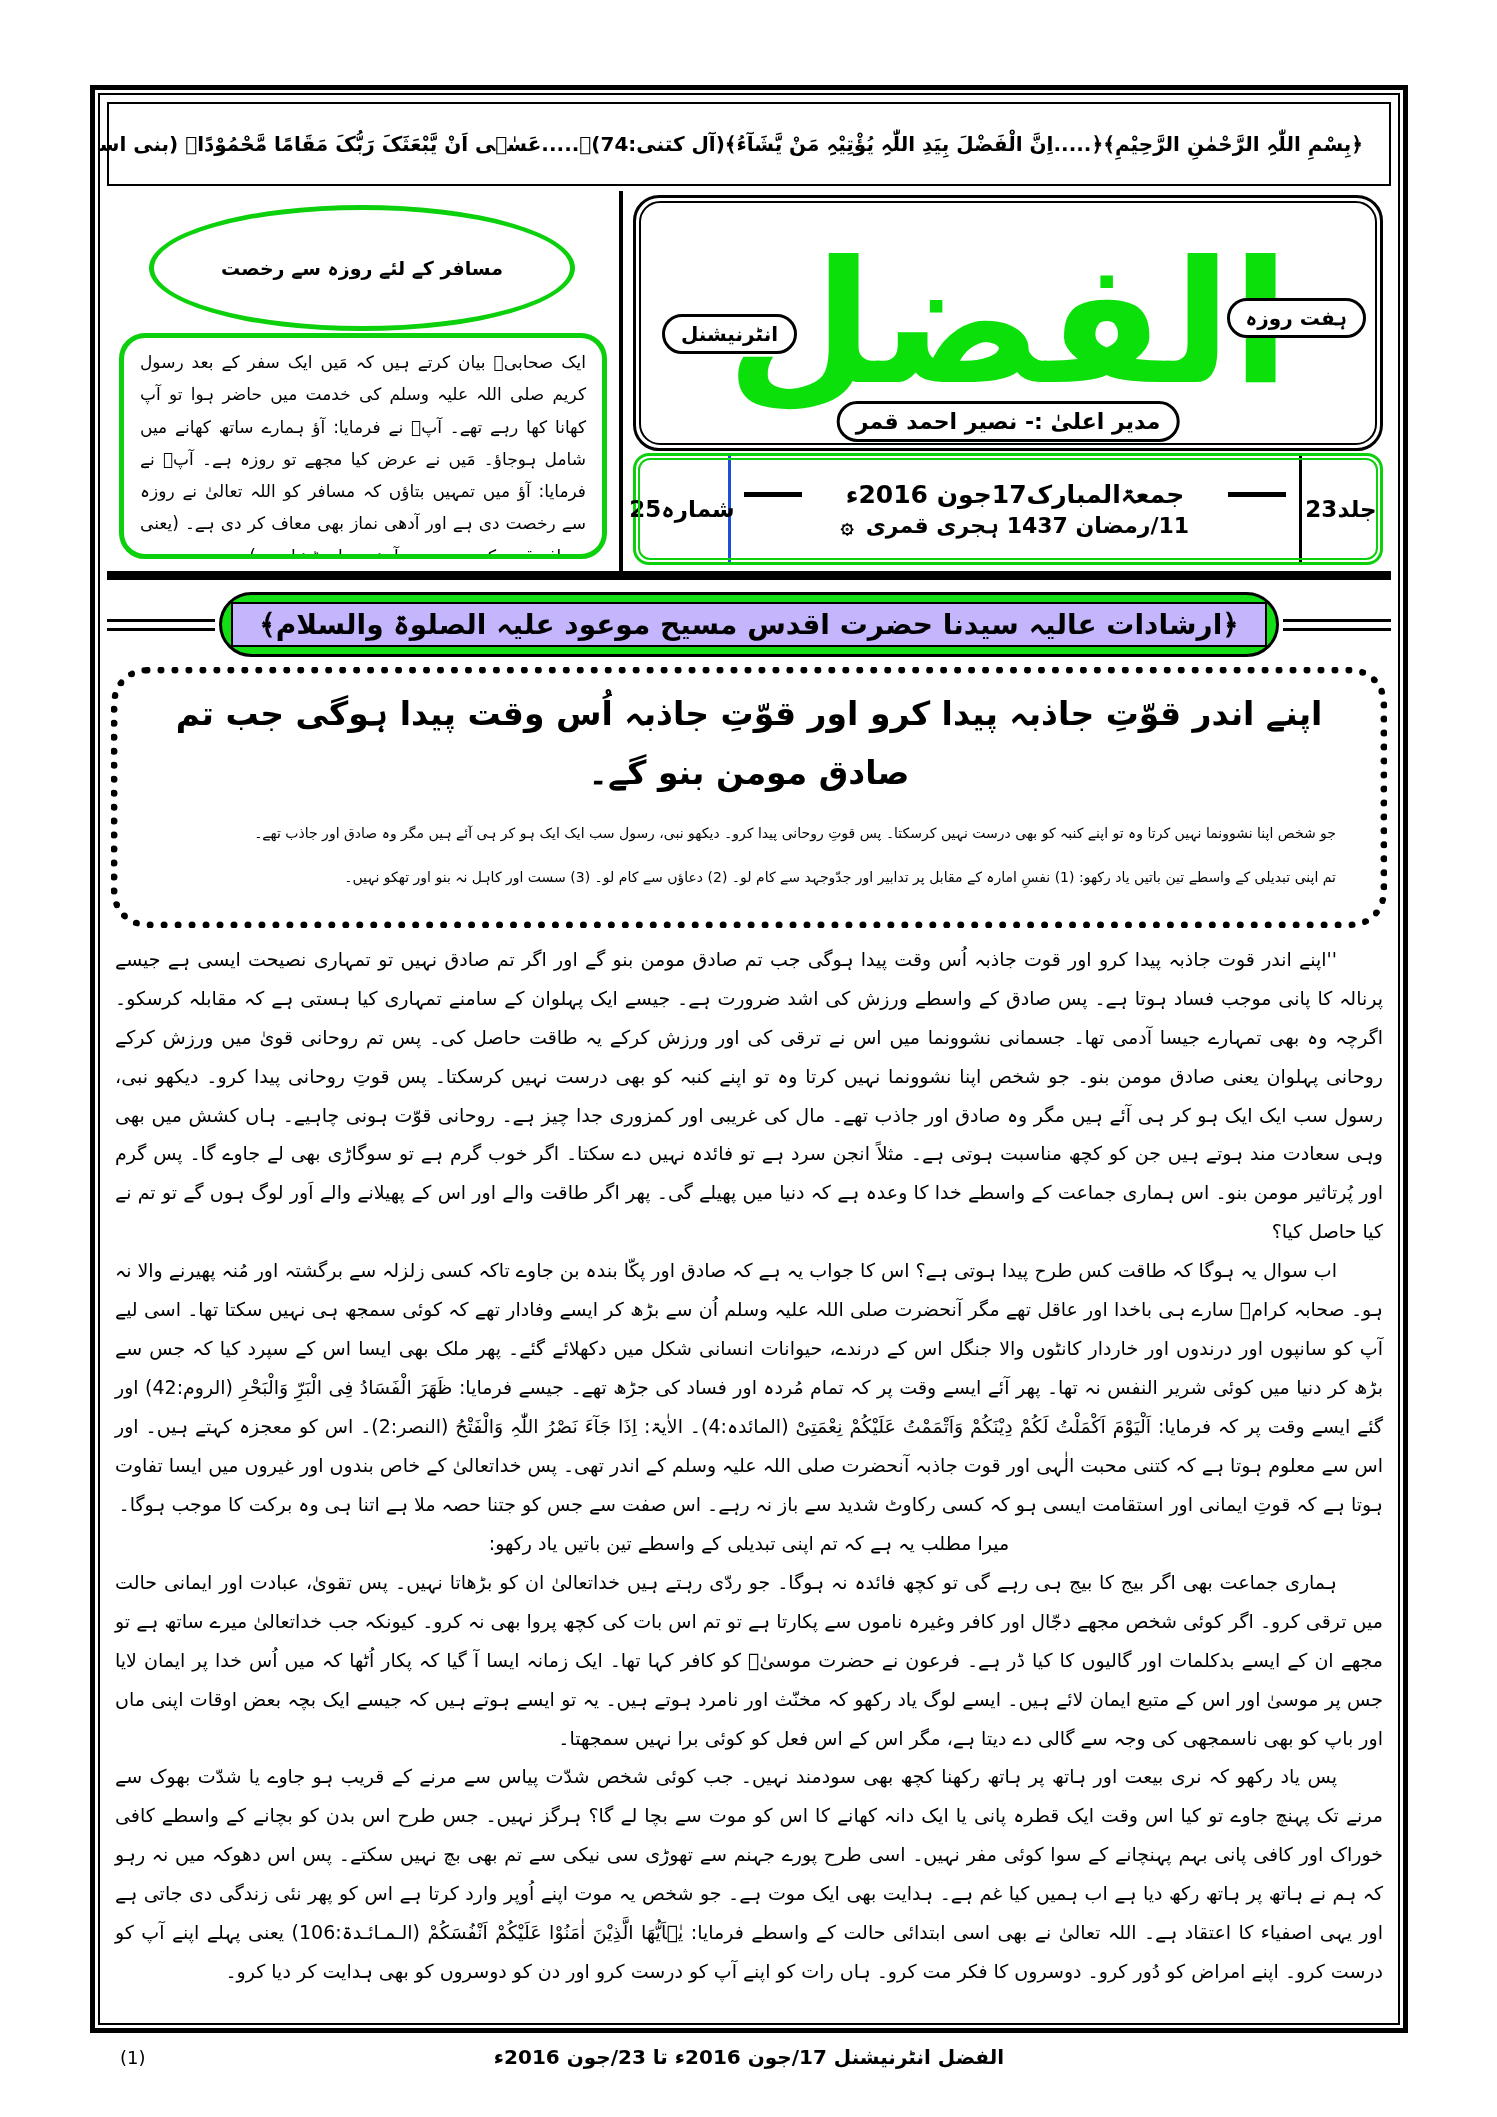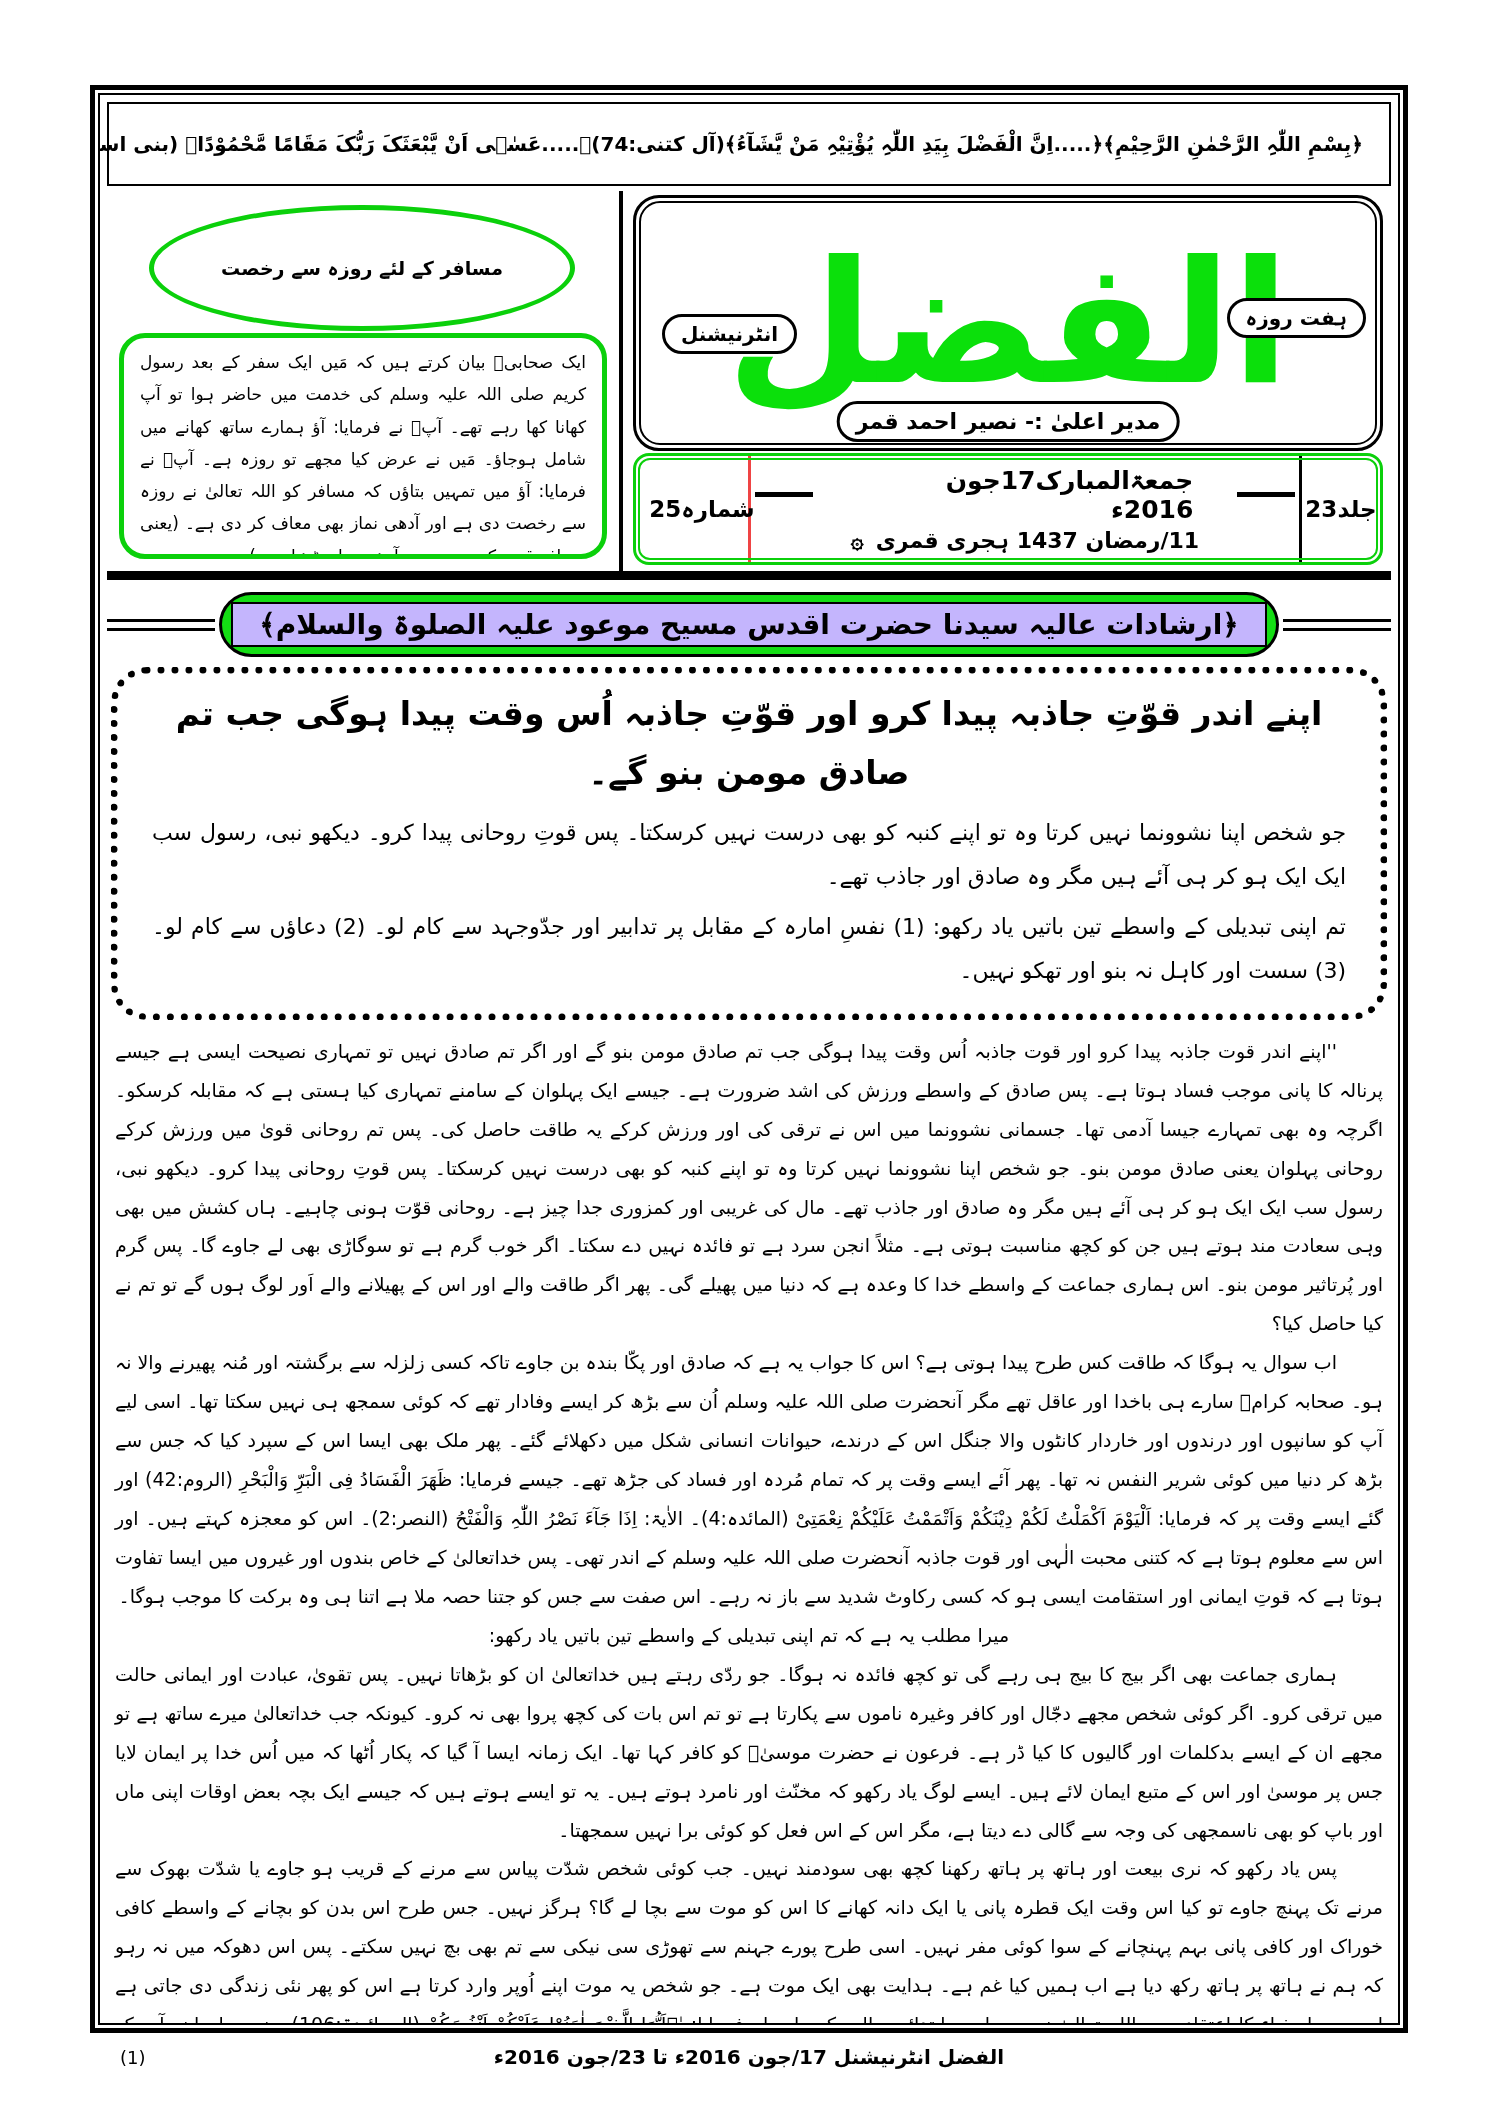--- a/index.html
+++ b/index.html
@@ -23,40 +23,40 @@
   .pill{position:absolute;border:3px solid #000;border-radius:26px;background:#fff;font-weight:bold;font-size:20px;padding:5px 16px;white-space:nowrap;z-index:3;}
   .pill-weekly{top:100px;right:14px;}
   .pill-intl{top:116px;left:26px;}
   .pill-editor{bottom:6px;left:50%;transform:translateX(-50%);font-size:22px;border-radius:30px;}
 
   
   .issue-box{position:absolute;top:262px;right:8px;left:10px;bottom:6px;border:3px solid #0BD00B;border-radius:16px;display:flex;align-items:stretch;}
   .issue-box::after{content:"";position:absolute;inset:2px;border:2px solid #0BD00B;border-radius:12px;pointer-events:none;}
   .issue-cell{display:flex;align-items:center;justify-content:center;font-weight:bold;}
   .issue-vol{width:78px;font-size:23px;border-left:3px solid #000;}
-  .issue-num{width:92px;font-size:23px;border-right:3px solid #ef4444;padding-left:20px;}
+  .issue-num{width:92px;font-size:23px;border-right:3px solid #1d4ed8;}
   .issue-center{flex:1;flex-direction:column;gap:4px;padding:6px 4px;}
   .issue-line1{font-size:25px;display:flex;align-items:center;gap:44px;}
   .dash{display:inline-block;width:58px;height:5px;background:#000;}
   .issue-line2{font-size:22px;display:flex;align-items:center;gap:12px;}
 
   
   .oval{position:absolute;top:14px;right:44px;left:42px;height:116px;border:5px solid #0BD00B;border-radius:50%;display:flex;align-items:center;justify-content:center;font-size:19px;font-weight:bold;text-align:center;}
   .hadith-box{position:absolute;top:142px;right:12px;left:12px;bottom:12px;border:5px solid #0BD00B;border-radius:26px;padding:8px 16px 6px;box-sizing:border-box;font-size:17px;line-height:1.9;text-align:justify;overflow:hidden;}
 
   
   .banner-row{display:flex;align-items:center;justify-content:center;margin:12px 0 8px;}
   .rule-double{height:6px;border-top:3px solid #000;border-bottom:3px solid #000;width:128px;}
   .banner-pill{border:3px solid #000;border-radius:38px;background:#14DE14;padding:7px 9px;margin:0 4px;}
   .banner-pill-inner{border:2px solid #000;background:#c4b5fd;padding:4px 26px;font-weight:bold;font-size:28px;white-space:nowrap;}
 
   
   .lead-box{margin:10px 4px 8px;border:7px dotted #000;border-radius:36px;padding:10px 28px 14px;}
   .lead-heading{text-align:center;font-size:33px;font-weight:bold;line-height:1.8;margin:0 0 8px;}
-  .lead-sub{font-size:22px;line-height:2.0;text-align:justify;margin:6px;}
+  .lead-sub{font-size:14px;line-height:2.0;text-align:justify;margin:16px;}
 
   
   .article{padding:4px 8px 0;font-size:19px;line-height:2.05;text-align:justify;}
   .article p{margin:0;text-indent:46px;}
   .article p.centered{text-align:center;text-indent:0;}
 
   
   .footer{position:absolute;left:90px;width:1318px;top:2045px;height:40px;direction:rtl;}
   .footer-center{position:absolute;left:0;right:0;text-align:center;font-weight:bold;font-size:20px;}
   .footer-page{position:absolute;left:30px;top:2px;font-size:18px;direction:ltr;}

